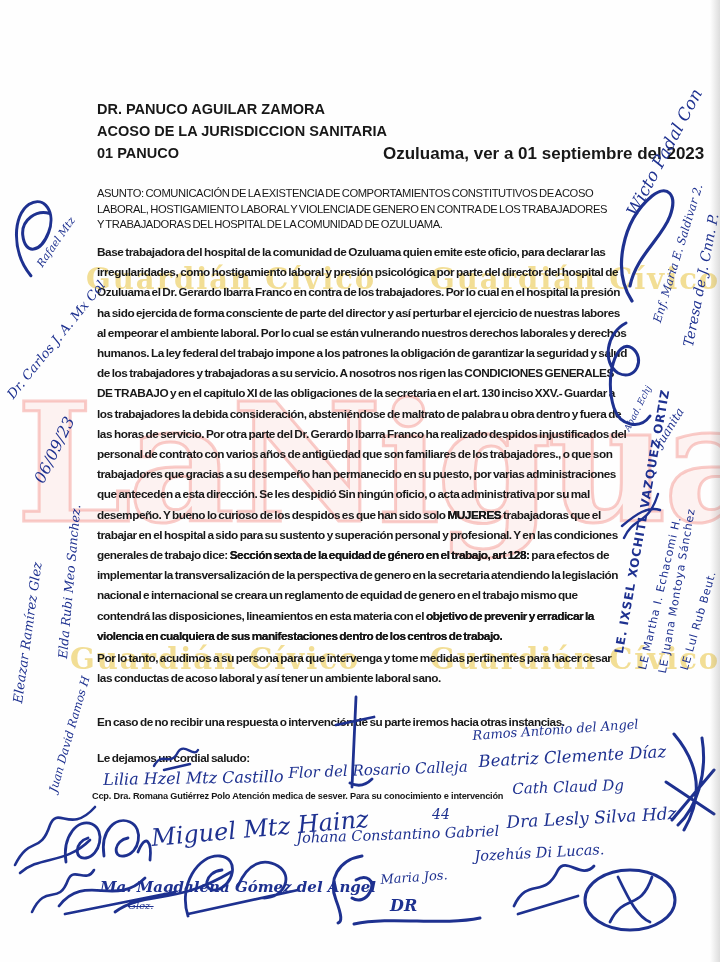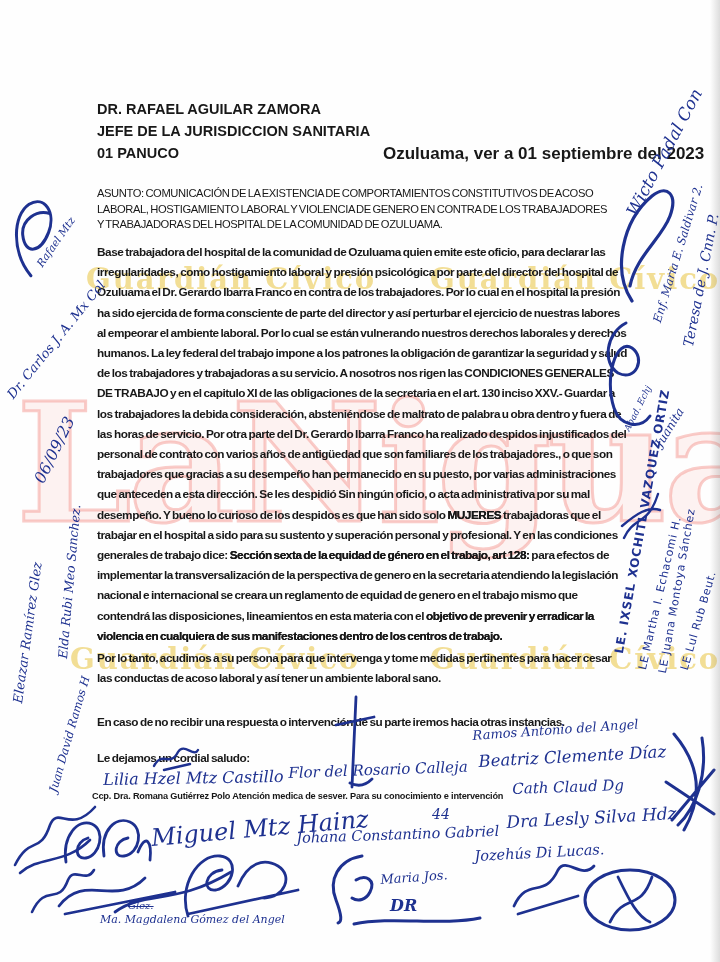--- a/index.html
+++ b/index.html
@@ -77,37 +77,37 @@
   .sg-b-44{left:432px;top:806px;font-size:14px;}
   .sg-b-johana{left:296px;top:830px;transform:rotate(-2deg);font-size:14.5px;}
   .fl-b-cr{left:322px;top:850px;}
   .sg-b-mariajos{left:380px;top:872px;transform:rotate(-4deg);font-size:13px;}
   .sg-b-dr{left:390px;top:896px;font-size:16px;font-weight:bold;}
   .fl-b-drline{left:352px;top:914px;}
   .fl-b-miguelloops{left:60px;top:812px;}
   .sg-b-miguel{left:150px;top:824px;transform:rotate(-5deg);font-size:24px;}
   .fl-b-ruth{left:55px;top:862px;} .fl-b-karla{left:168px;top:846px;}
   .sg-b-imma{left:128px;top:900px;font-size:10px;text-decoration:line-through;}
-  .sg-b-magdalena{left:100px;top:913px;font-size:11px;}
+  .sg-b-magdalena{left:100px;top:878px;font-size:15px;font-weight:bold;}
 </style>
 </head>
 <body>
 
 <div class="page">
   <div class="edge-shade"></div>
 
   <div class="wm-pink">LaNigua</div>
   <div class="wm-yellow wm1a">Guardián Cívico</div>
   <div class="wm-yellow wm1b">Guardián Cívico</div>
   <div class="wm-yellow wm2a">Guardián Cívico</div>
   <div class="wm-yellow wm2b">Guardián Cívico</div>
 
   <div class="typed recipient">
-    <div>DR. RAFAEL AGUILAR ZAMORA</div>
-    <div>JEFE DE LA JURISDICCION SANITARIA</div>
+    <div>DR. PANUCO AGUILAR ZAMORA</div>
+    <div>ACOSO DE LA JURISDICCION SANITARIA</div>
     <div>01 PANUCO</div>
   </div>
   <div class="typed dateline">Ozuluama, ver a 01 septiembre del 2023</div>
   <div class="typed subject">ASUNTO: COMUNICACIÓN DE LA EXISTENCIA DE  COMPORTAMIENTOS CONSTITUTIVOS DE ACOSO LABORAL, HOSTIGAMIENTO LABORAL Y VIOLENCIA DE GENERO  EN CONTRA DE LOS TRABAJADORES Y TRABAJADORAS DEL HOSPITAL DE LA COMUNIDAD DE OZULUAMA.</div>
 
   <div class="typed body-block"><span>Base trabajadora del hospital de la comunidad de Ozuluama quien emite este oficio, para declarar las irregularidades, como hostigamiento laboral y presión psicológica por parte del director del hospital de Ozuluama el Dr. Gerardo Ibarra Franco en contra de los trabajadores. Por lo cual en el hospital la presión ha sido ejercida de forma consciente de parte del director y así perturbar el ejercicio de nuestras labores al empeorar el ambiente laboral. Por lo cual se están vulnerando nuestros derechos laborales y derechos humanos. La ley federal del trabajo impone a los patrones la obligación de garantizar la seguridad y salud de los trabajadores y trabajadoras a su servicio. A nosotros nos rigen las CONDICIONES GENERALES DE TRABAJO y en el capitulo XI de las obligaciones de la secretaria en el art. 130 inciso XXV.- Guardar a los trabajadores la debida consideración, absteniéndose de maltrato de palabra u obra dentro y fuera de las horas de servicio. Por otra parte del Dr. Gerardo Ibarra Franco ha realizado despidos injustificados del personal de contrato con varios años de antigüedad que son familiares de los trabajadores., o que son trabajadores que gracias a su desempeño han permanecido en su puesto, por varias administraciones que anteceden a esta dirección. Se les despidió Sin ningún oficio, o acta administrativa por su mal desempeño. Y bueno lo curioso de los despidos es que han sido solo </span><span class="strong">MUJERES</span><span> trabajadoras que el trabajar en el hospital a sido para su sustento y superación personal y profesional. Y  en las condiciones generales de trabajo dice: </span><span class="strong">Sección sexta de la equidad de género en el trabajo, art 128:</span><span> para efectos de implementar la transversalización de la perspectiva de genero en la secretaria atendiendo la legislación nacional e internacional se creara un reglamento de equidad de genero en el trabajo mismo que contendrá las disposiciones, lineamientos en esta materia con el </span><span class="strong">objetivo de prevenir y erradicar la violencia en cualquiera de sus manifestaciones dentro de los centros de trabajo.</span></div>
 
   <div class="typed closing1">Por lo tanto, acudimos a su persona para que intervenga y tome medidas pertinentes para hacer cesar las conductas de acoso laboral y así tener un ambiente laboral sano.</div>
   <div class="typed closing2">En caso de no recibir una respuesta o intervención de su parte iremos hacia otras instancias.</div>
   <div class="typed closing3">Le dejamos un cordial saludo:</div>

